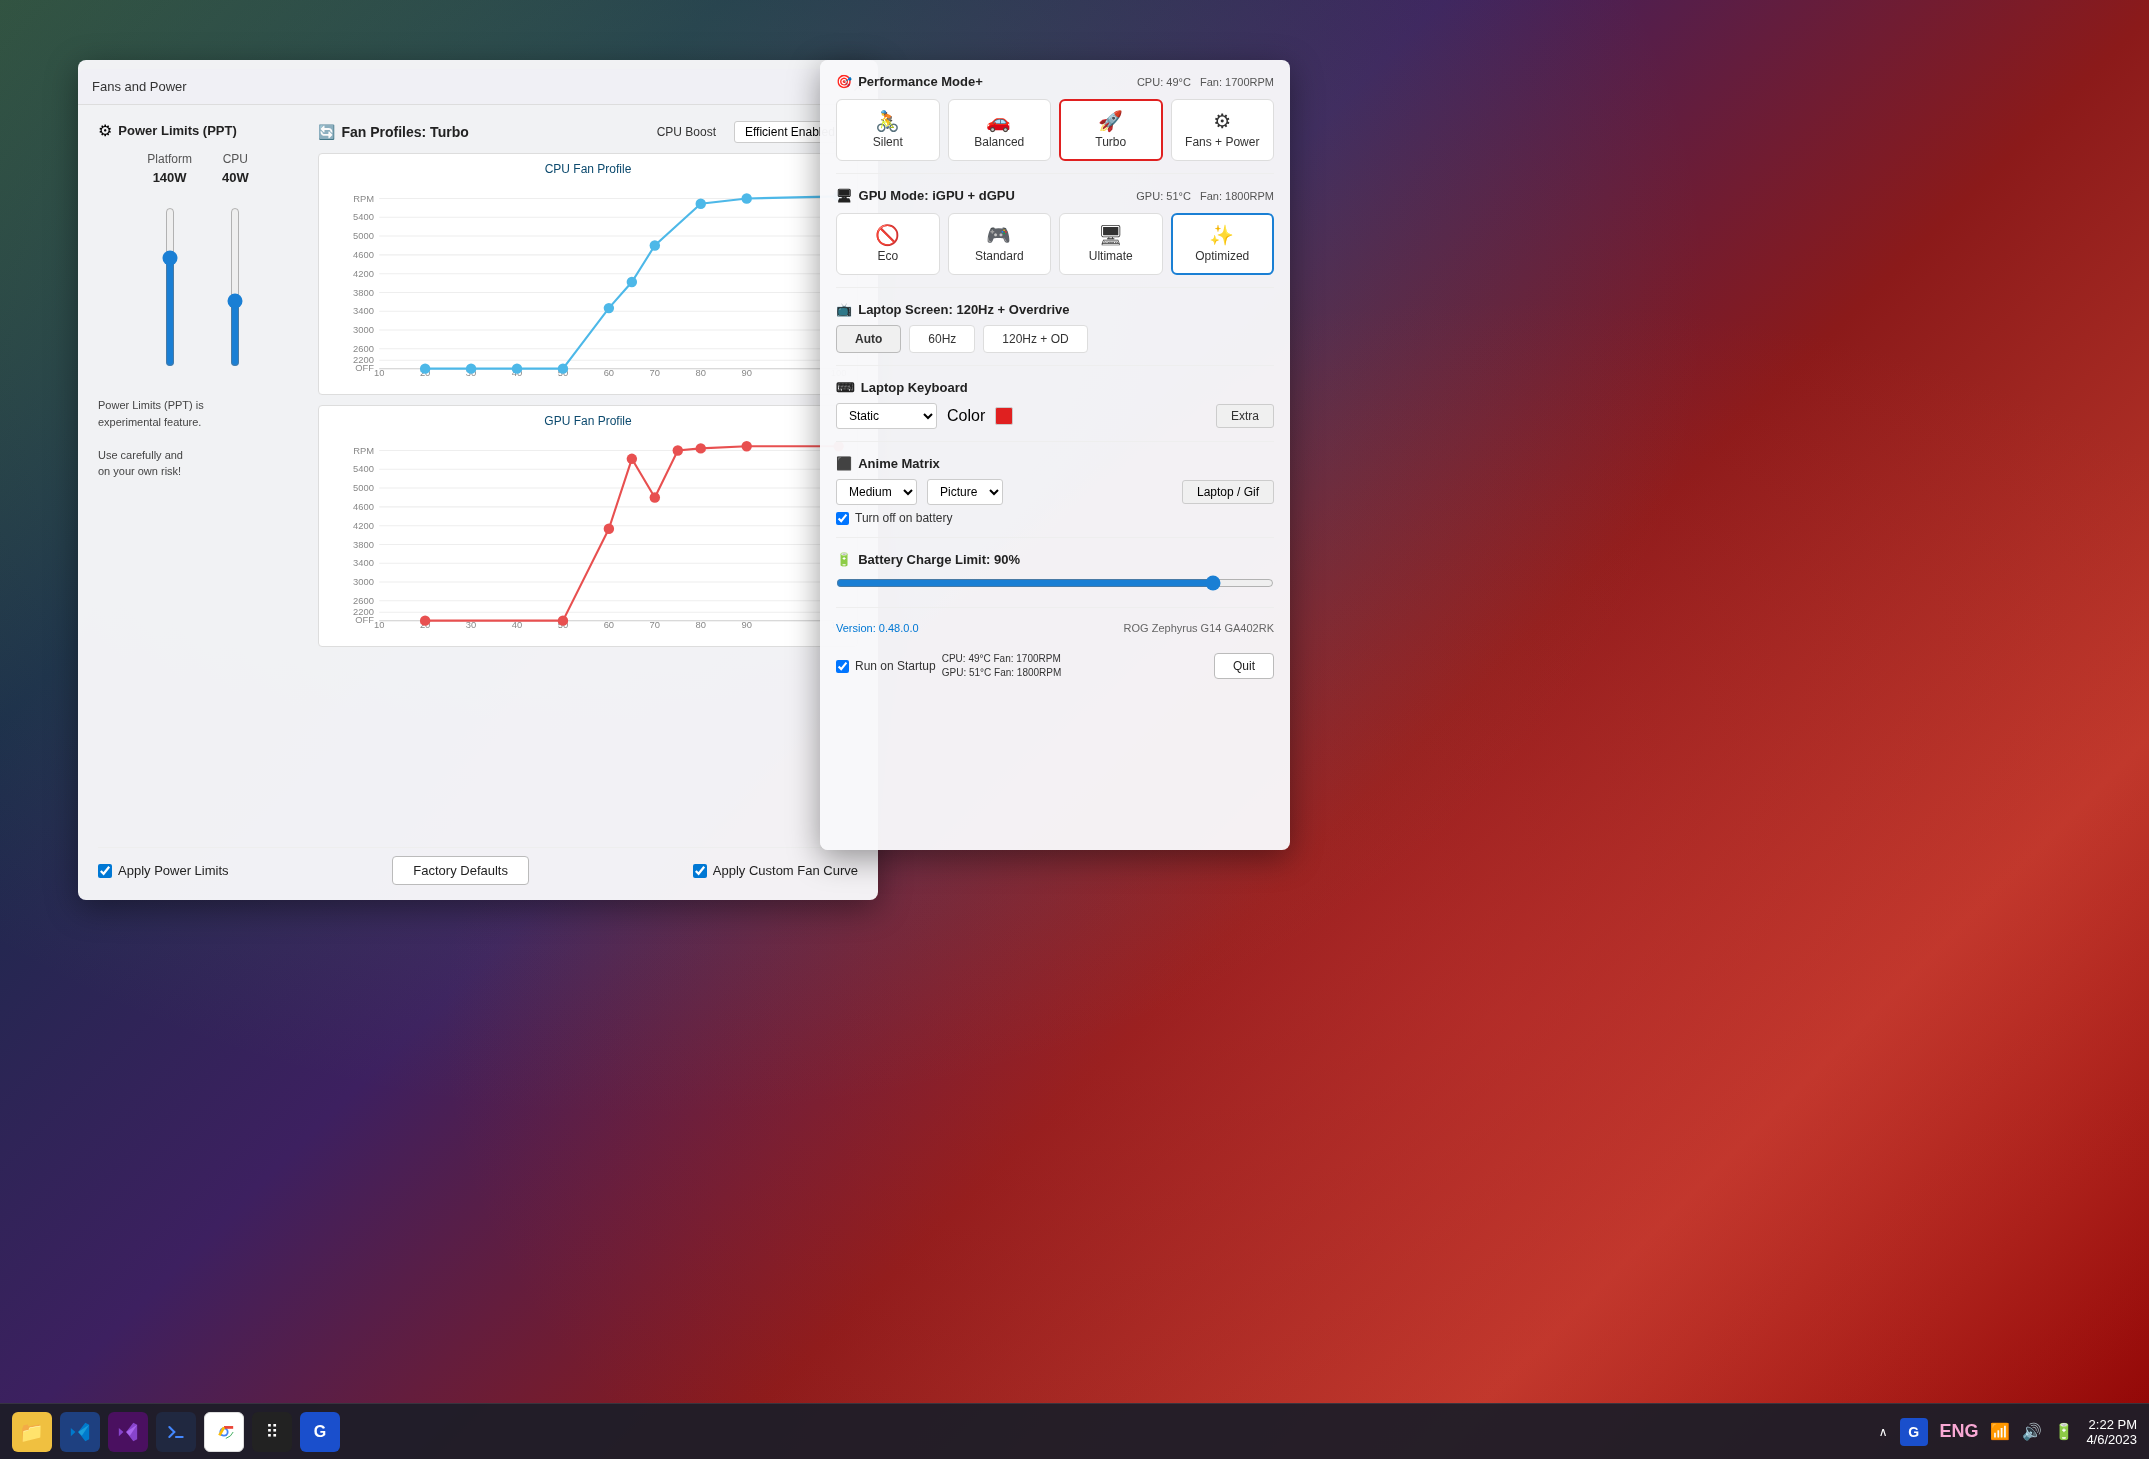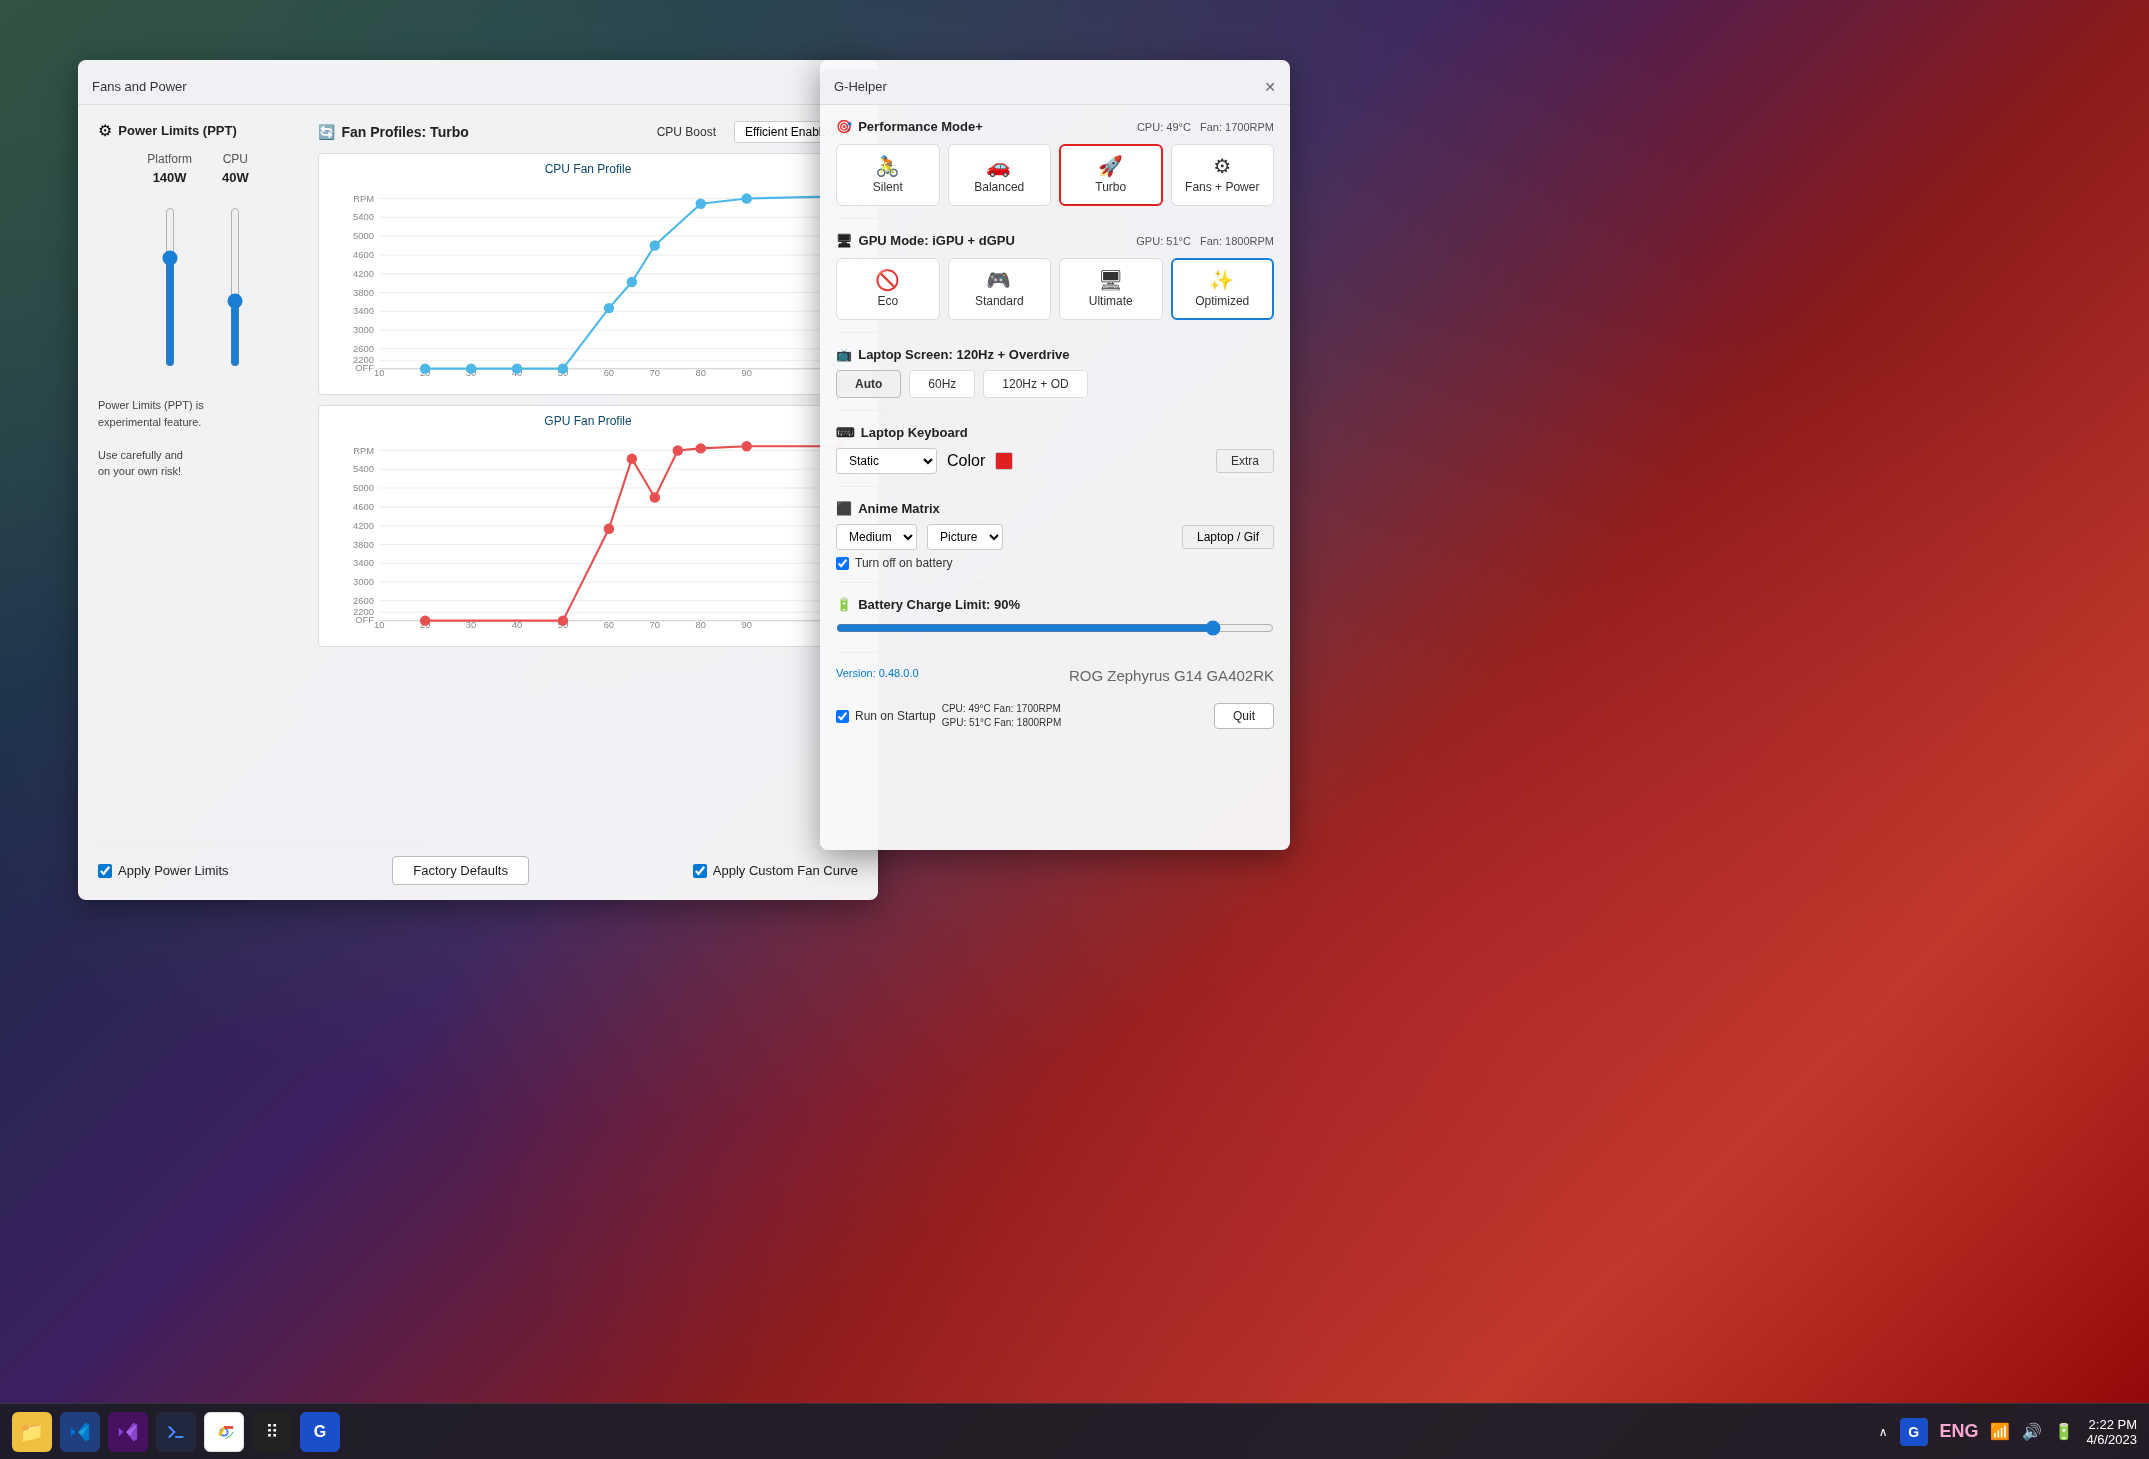--- a/index.html
+++ b/index.html
@@ -705,24 +705,20 @@
       <button class="factory-btn">Factory Defaults</button>
       <label class="checkbox-btn">
         <input type="checkbox" checked="" style="">
         <span>Apply Custom Fan Curve</span>
       </label>
     </div>
   </div>
 </div>
 
 <div class="window ghelper-window">
-  <div class="window-titlebar">
-    <span class="window-title">G-Helper</span>
-    <button class="window-close">✕</button>
-  </div>
   <div class="ghelper-content">
 
     <div class="perf-section">
       <div class="perf-header">
         <div class="perf-title">
           <span>🎯</span>
           <span>Performance Mode+</span>
         </div>
         <div class="perf-stats">
           <span>CPU: 49°C</span>
@@ -838,21 +834,21 @@
     <div class="battery-section">
       <div class="perf-title">
         <span>🔋</span>
         <span>Battery Charge Limit: 90%</span>
       </div>
       <input type="range" class="battery-slider" min="20" max="100" value="90" style="">
     </div>
 
     <div class="version-row">
       <a href="#" style="color:#0078d4;text-decoration:none;font-size:11px;">Version: 0.48.0.0</a>
-      <span style="color:#666;font-size:15px;margin-left:48px;">ROG Zephyrus G14 GA402RK</span>
+      <span style="color:#666;font-size:11px;margin-left:48px;">ROG Zephyrus G14 GA402RK</span>
     </div>
 
     <div class="startup-row">
       <div class="startup-left">
         <input type="checkbox" checked="" style="">
         <span style="font-size:12px;color:#333;">Run on Startup</span>
         <div class="startup-stats">
           <div>CPU: 49°C  Fan: 1700RPM</div>
           <div>GPU: 51°C  Fan: 1800RPM</div>
         </div>

